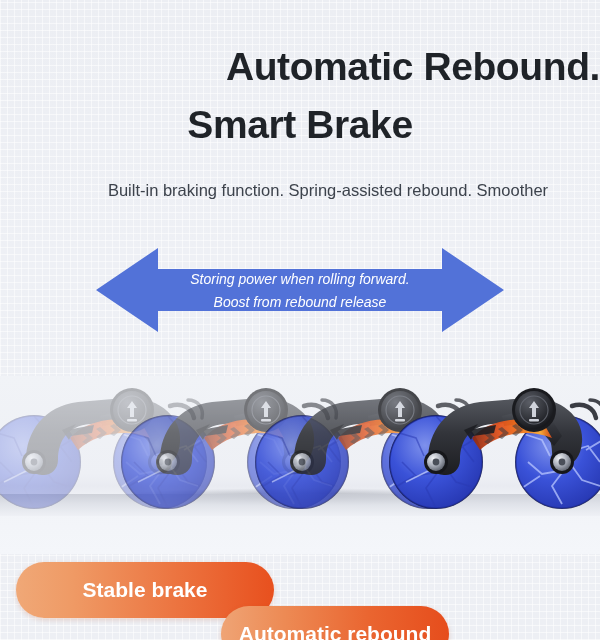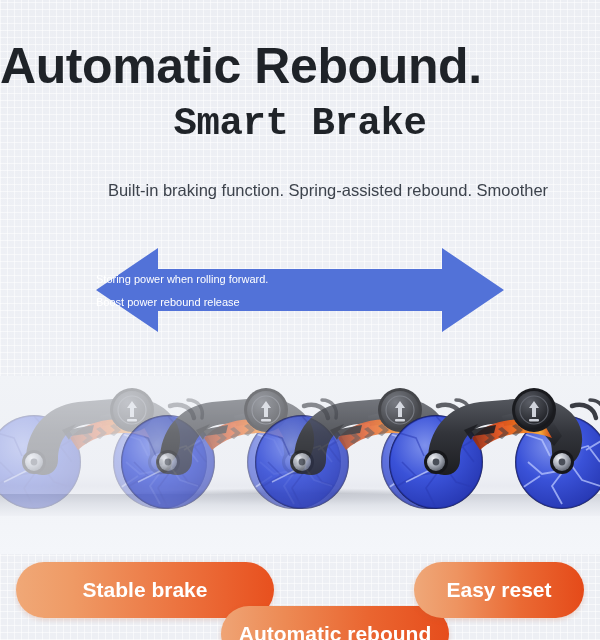--- a/index.html
+++ b/index.html
@@ -24,39 +24,38 @@
       linear-gradient(180deg, #eceef3 0%, #eef0f5 40%, #edeff4 100%);
     overflow: hidden;
   }
 
   
   .headline {
     position: absolute;
     left: 0;
     top: 42px;
     width: 600px;
-    text-align: left;
+    text-align: right;
     color: #1f2328;
     font-weight: bold;
-    font-size: 50px;
+    font-size: 39px;
     line-height: 49px;
     letter-spacing: -0.4px;
   }
   .headline-line2 {
     position: absolute;
     left: 0;
     top: 100px;
     width: 600px;
     text-align: center;
     color: #1f2328;
     font-weight: bold;
     font-size: 39px;
     line-height: 49px;
     letter-spacing: -0.4px;
-    font-family: Liberation Mono, monospace;
   }
   .subtitle {
     position: absolute;
     left: 0;
     top: 178px;
     width: 600px;
     text-align: center;
     color: #3d434c;
     font-size: 16.5px;
     line-height: 24px;
@@ -74,24 +73,26 @@
   .arrow-banner svg {
     display: block;
     width: 408px;
     height: 92px;
   }
   .arrow-text {
     position: absolute;
     left: 0;
     top: 24px;
     width: 408px;
+    text-align: center;
     color: #ffffff;
-    font-size: 11px;
+    font-size: 14px;
     line-height: 23px;
     pointer-events: none;
+    font-style: italic;
   }
 
   
   .stage {
     position: absolute;
     left: 0;
     top: 376px;
     width: 600px;
     height: 178px;
     overflow: hidden;
@@ -175,21 +176,21 @@
   <div class="headline">Automatic Rebound.</div>
   <div class="headline-line2">Smart Brake</div>
   <div class="subtitle">Built-in braking function. Spring-assisted rebound. Smoother</div>
 
   <div class="arrow-banner">
     <svg viewBox="0 0 408 92" xmlns="http://www.w3.org/2000/svg">
       <polygon points="0,46 62,4 62,25 346,25 346,4 408,46 346,88 346,67 62,67 62,88" fill="#5272d8"></polygon>
     </svg>
     <div class="arrow-text">
       <div>Storing power when rolling forward.</div>
-      <div>Boost power rebound release</div>
+      <div>Boost from rebound release</div>
     </div>
   </div>
 
   <div class="stage">
     <div class="floor-shadow"></div>
     <div class="floor"></div>
 
     <div class="roller" id="roller-1" style="left:-26px; opacity:.30;">
 <svg viewBox="0 0 250 150" xmlns="http://www.w3.org/2000/svg">
   <defs>
@@ -624,18 +625,15 @@
       </div>
   </div>
 
   <div class="pillbar">
     <div class="pill pill-1">
       <span class="pill-label">Stable brake</span>
     </div>
     <div class="pill pill-2">
       <span class="pill-label">Automatic rebound</span>
     </div>
-    <div class="pill pill-3">
-      <span class="pill-label">Easy reset</span>
-    </div>
   </div>
 
 </div>
 
 </body></html>

